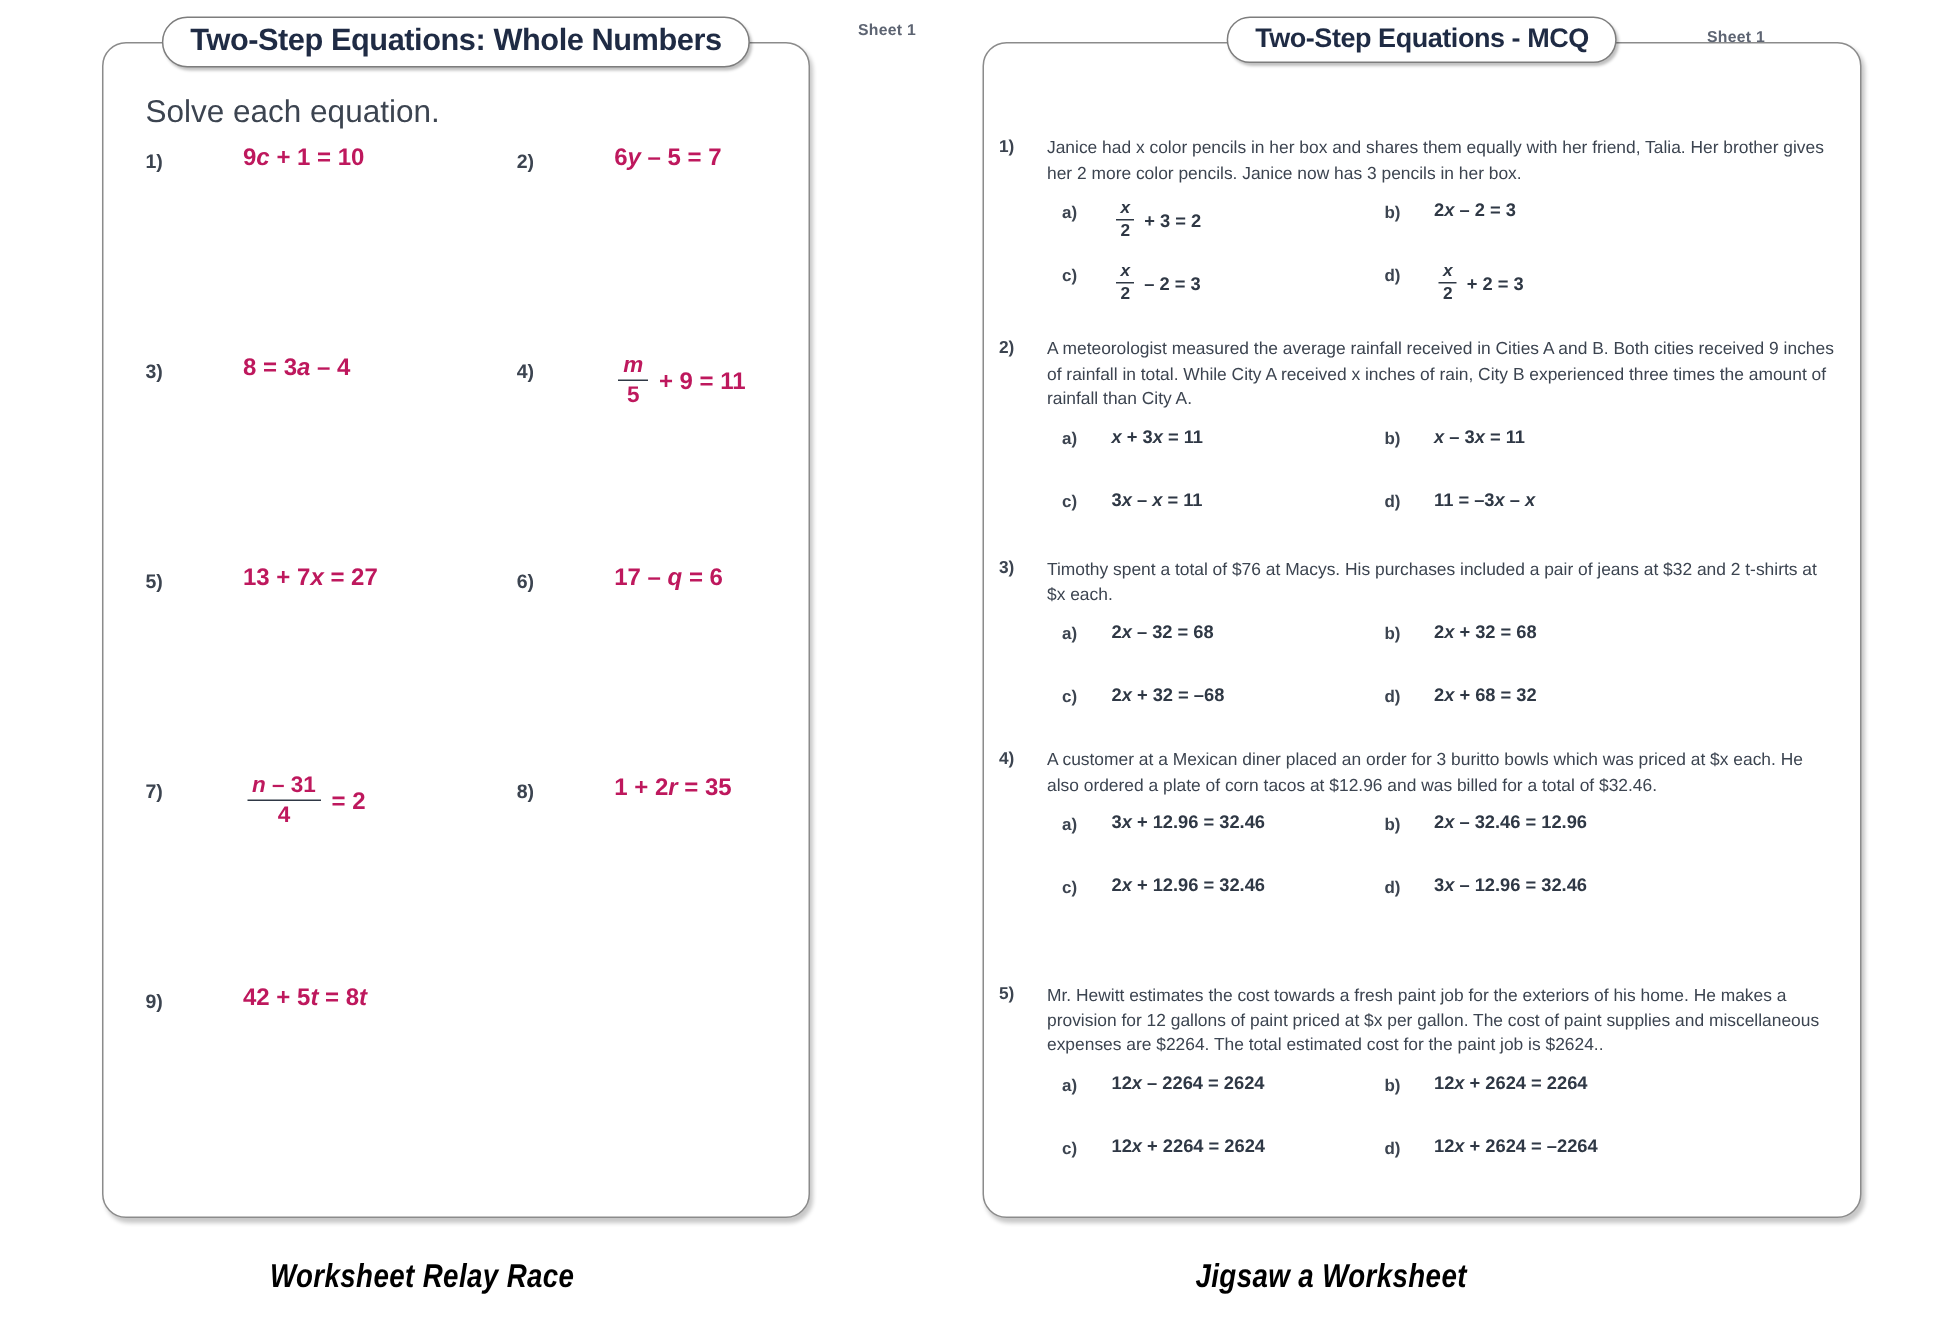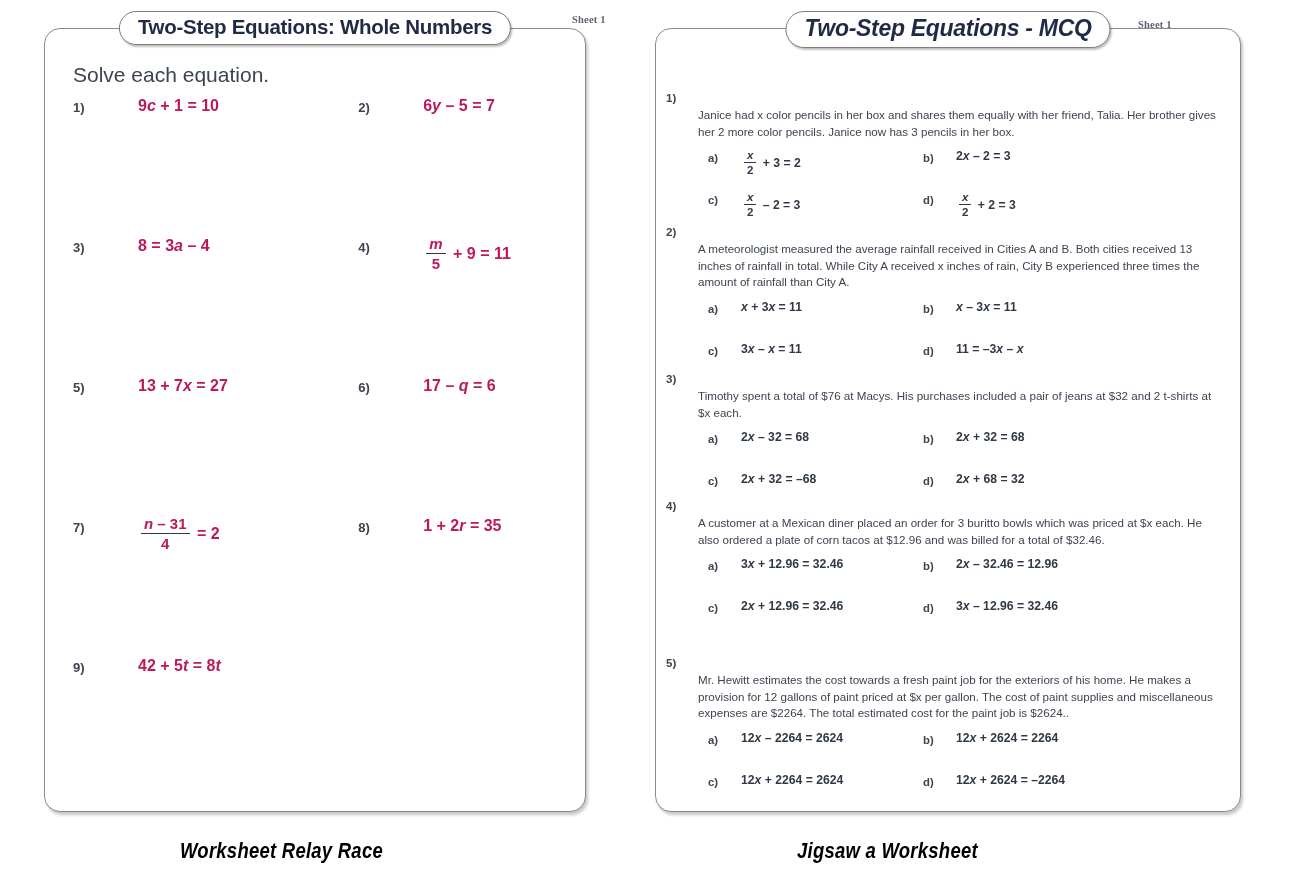--- a/index.html
+++ b/index.html
@@ -45,28 +45,27 @@
   }
 
   .sheet-label {
     position: absolute;
     font-size: 10.5px;
     font-weight: bold;
     color: #5d6472;
     letter-spacing: 0.2px;
     white-space: nowrap;
     z-index: 6;
-    font-family: Liberation Serif, serif;
   }
 
   
   #left-panel {
-    left: 44px;
+    left: 68px;
     top: 28px;
-    width: 542px;
+    width: 472px;
     height: 784px;
   }
   #left-panel .panel-title { font-size: 20.5px; }
 
   .instruction {
     position: absolute;
     left: 28px;
     top: 34px;
     font-size: 21px;
     color: #3c4450;
@@ -136,21 +135,21 @@
     box-sizing: border-box;
   }
 
   
   #right-panel {
     left: 655px;
     top: 28px;
     width: 586px;
     height: 784px;
   }
-  #right-panel .panel-title { font-size: 23px; font-style: italic; }
+  #right-panel .panel-title { font-size: 18px; }
 
   .mcq-intro {
     position: absolute;
     left: 14px;
     top: 22px;
     width: 552px;
     font-size: 12.6px;
     line-height: 1.42;
     color: #3c4450;
   }
@@ -169,21 +168,20 @@
     font-size: 11.5px;
     font-weight: bold;
     color: #3c4450;
     padding-top: 1px;
   }
   .mcq-text {
     flex: 1;
     font-size: 11.6px;
     line-height: 1.44;
     color: #3c4450;
-    margin-top: 16px;
   }
 
   .mcq-options { position: relative; margin-top: 10px; }
   .opt-row { display: flex; height: 42px; padding-left: 52px; }
   .opt {
     display: flex;
     align-items: flex-start;
   }
   .opt.left-opt { width: 215px; }
   .opt-letter {
@@ -318,21 +316,21 @@
                   <span class="num"><i>x</i></span>
                   <span class="den">2</span>
                 </span> + 2 = 3</span>
             </div>
           </div>
         </div>
       </div>
       <div class="mcq-item" style="top: 196px;">
         <div class="mcq-head">
           <div class="mcq-index">2)</div>
-          <div class="mcq-text">A meteorologist measured the average rainfall received in Cities A and B. Both cities received 13 inches of rainfall in total. While City A received x inches of rain, City B experienced three times the amount of rainfall than City A.</div>
+          <div class="mcq-text">A meteorologist measured the average rainfall received in Cities A and B. Both cities received 9 inches of rainfall in total. While City A received x inches of rain, City B experienced three times the amount of rainfall than City A.</div>
         </div>
         <div class="mcq-options">
           <div class="opt-row">
             <div class="opt left-opt">
               <span class="opt-letter">a)</span>
               <span class="opt-body"><i>x</i> + 3<i>x</i> = 11</span>
             </div>
             <div class="opt">
               <span class="opt-letter">b)</span>
               <span class="opt-body"><i>x</i> – 3<i>x</i> = 11</span>

